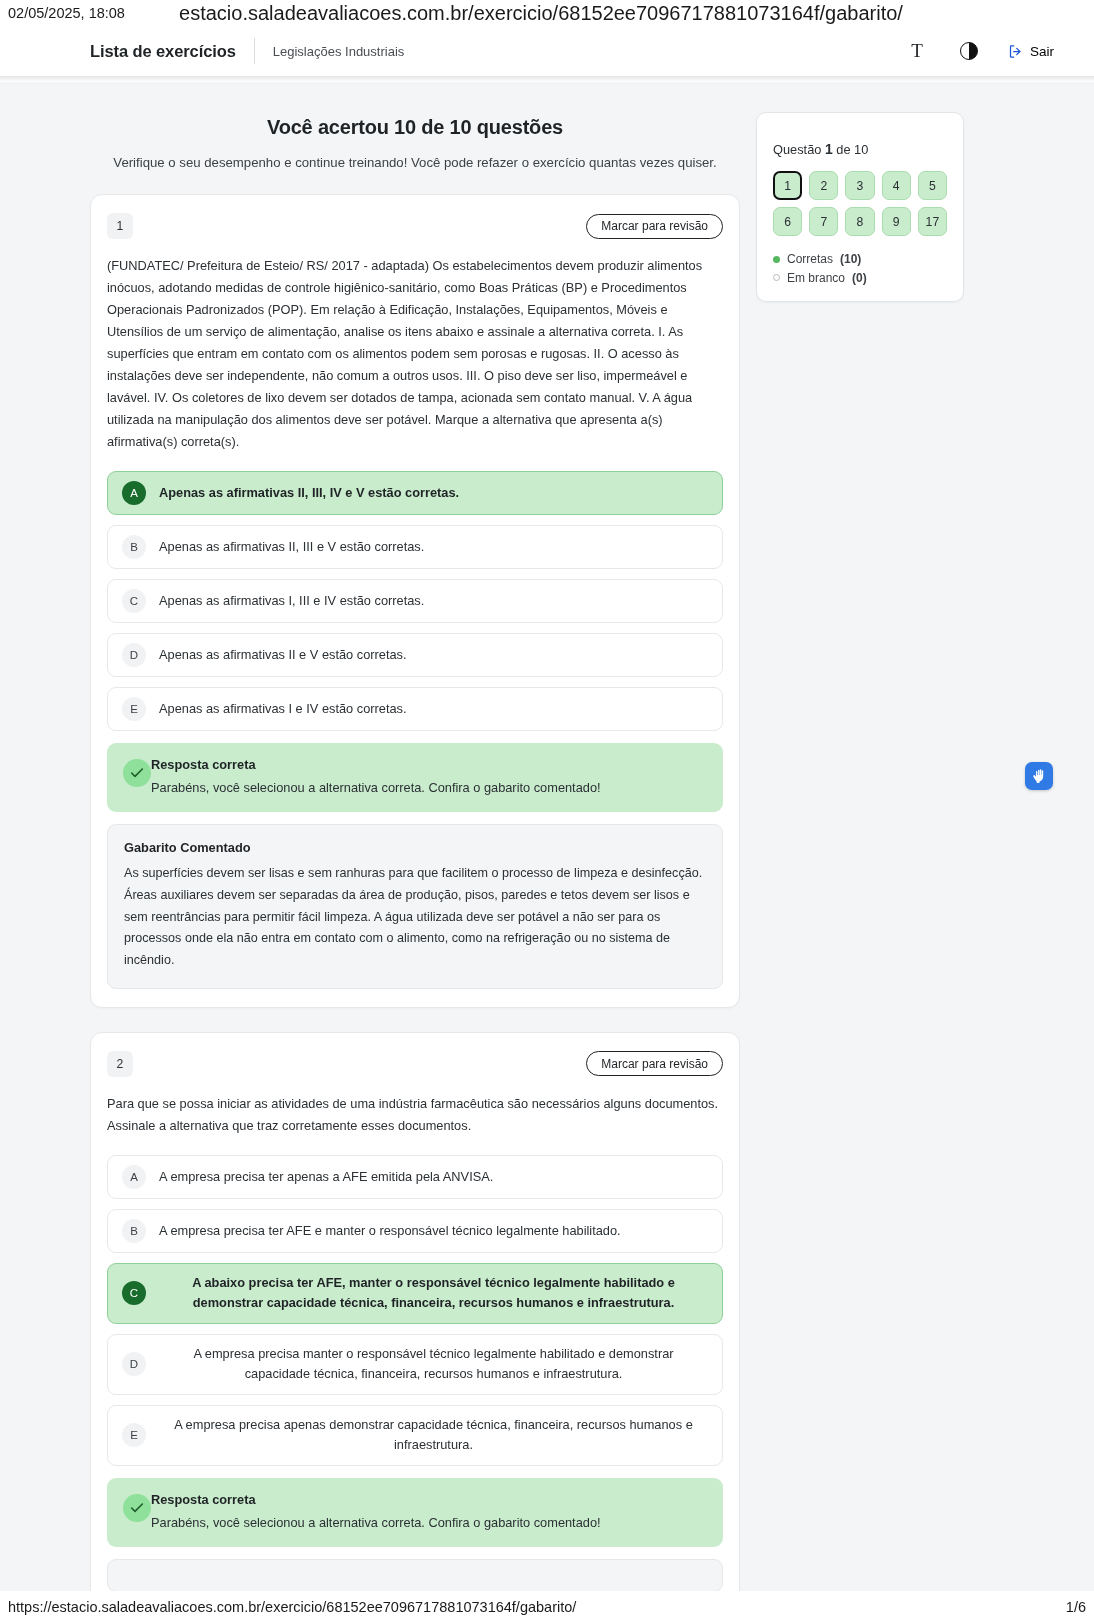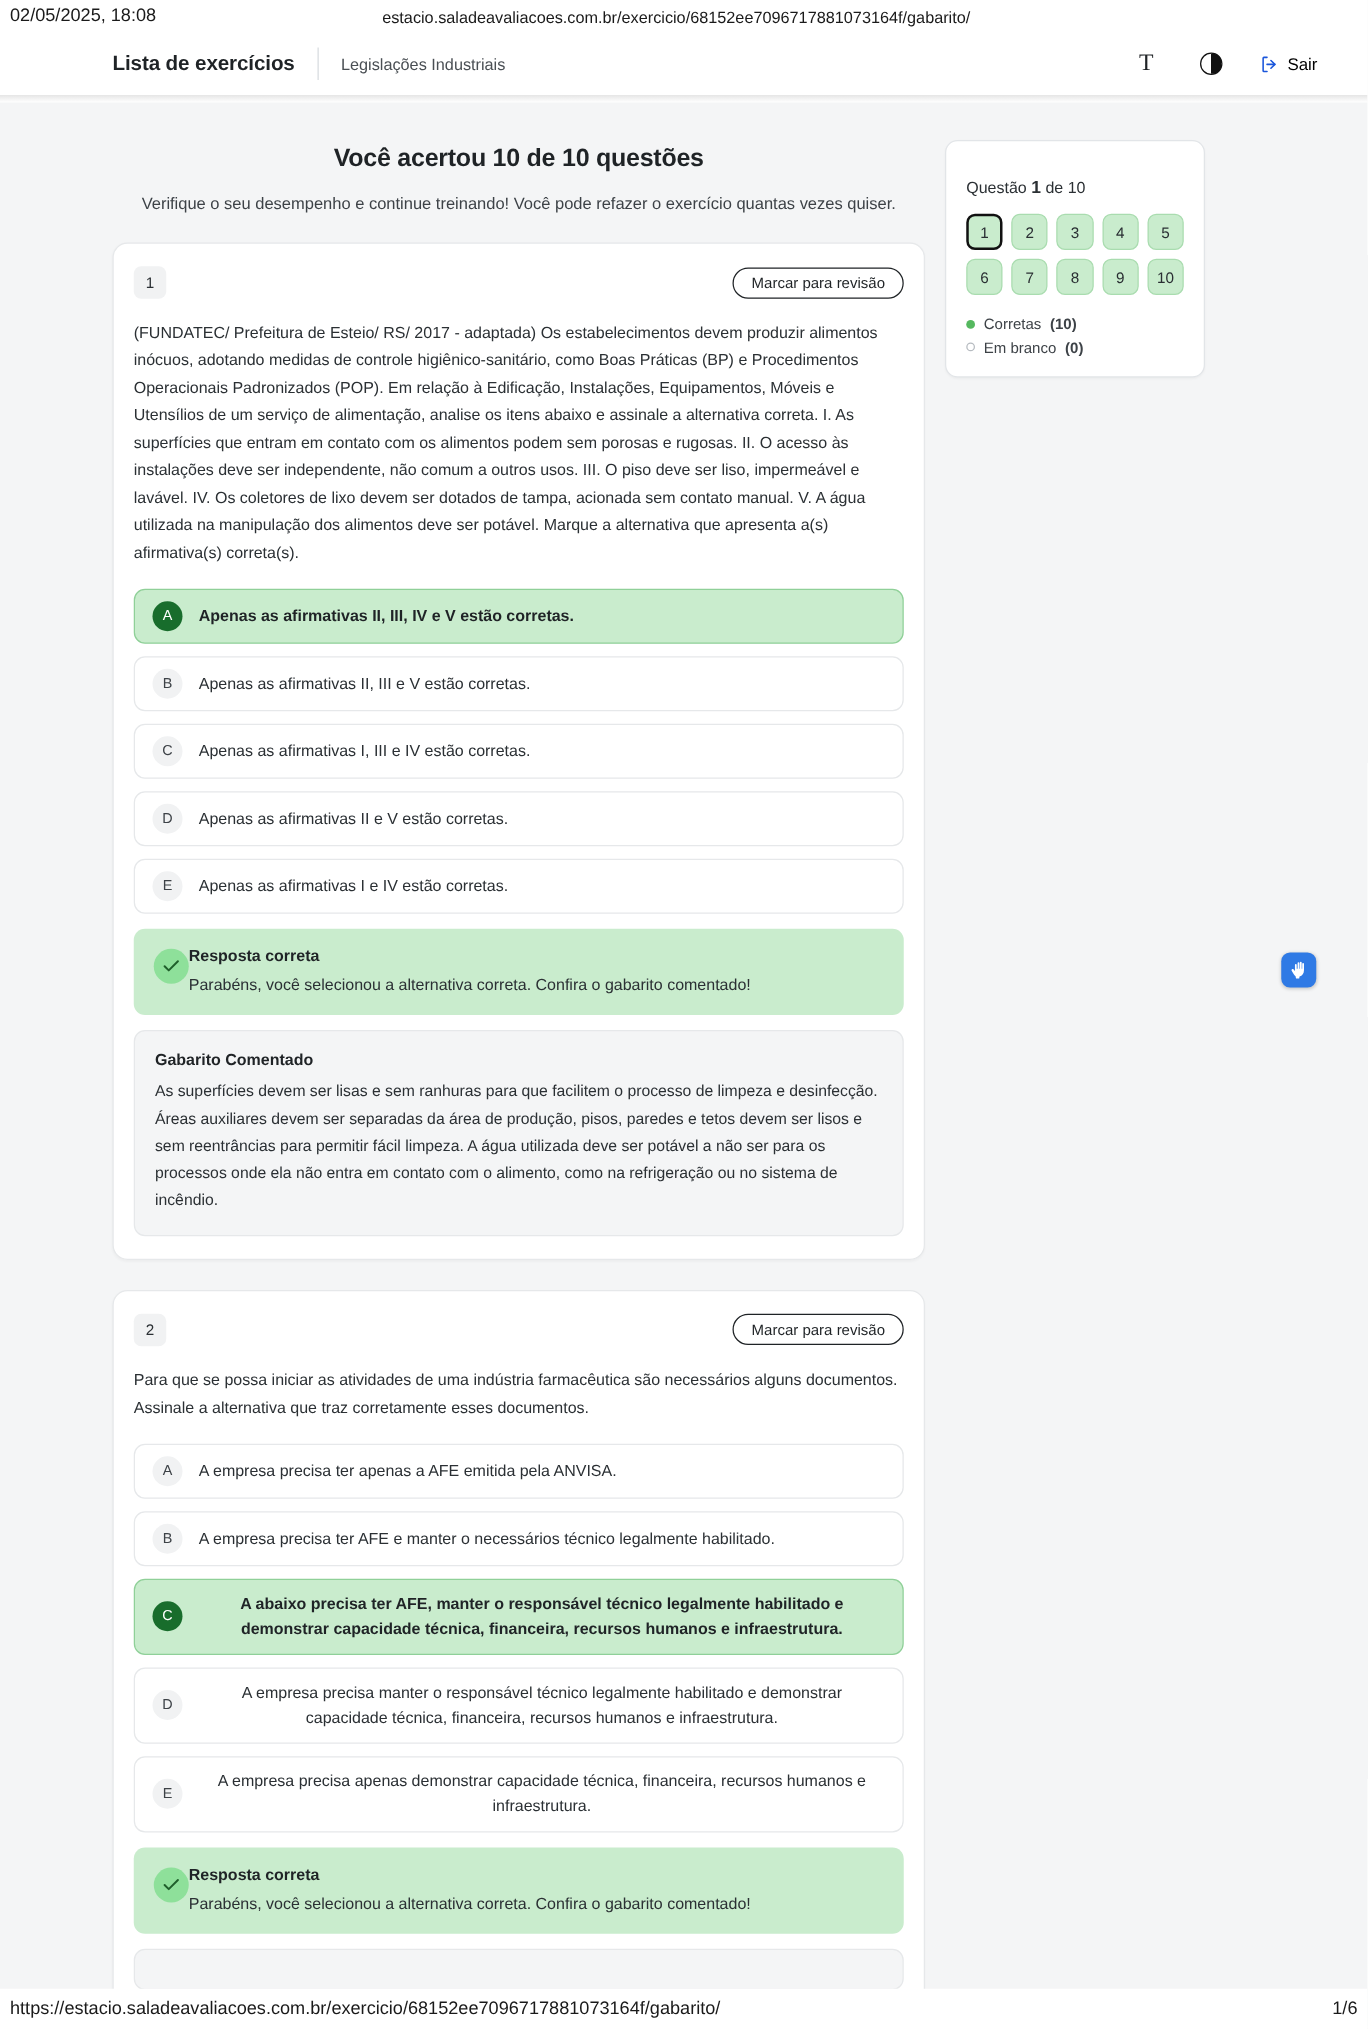--- a/index.html
+++ b/index.html
@@ -17,21 +17,21 @@
     display: flex;
     align-items: center;
     padding: 0 8px;
     font-size: 14.5px;
     color: #1a1a1a;
     position: relative;
   }
   .print-header .ph-date { white-space: nowrap; }
   .print-header .ph-url {
     position: absolute; left: 0; right: 12px; text-align: center;
-    font-size: 13px;
+    font-size: 20px;
   }
 
   
   .appbar {
     height: 50px;
     background: #ffffff;
     display: flex;
     align-items: center;
     padding: 0 40px 0 90px;
     position: relative;
@@ -375,21 +375,21 @@
               <button class="mark-btn">Marcar para revisão</button>
             </div>
             <div class="q-stem">Para que se possa iniciar as atividades de uma indústria farmacêutica são necessários alguns documentos. Assinale a alternativa que traz corretamente esses documentos.</div>
             <div class="opts">
               <div class="opt">
                 <span class="badge">A</span>
                 <span class="otext">A empresa precisa ter apenas a AFE emitida pela ANVISA.</span>
               </div>
               <div class="opt">
                 <span class="badge">B</span>
-                <span class="otext">A empresa precisa ter AFE e  manter o necessários técnico legalmente habilitado.</span>
+                <span class="otext">A empresa precisa ter AFE e  manter o responsável técnico legalmente habilitado.</span>
               </div>
               <div class="opt correct center">
                 <span class="badge">C</span>
                 <span class="otext">A abaixo precisa ter AFE, manter o responsável técnico legalmente habilitado e demonstrar capacidade técnica, financeira, recursos humanos e infraestrutura.</span>
               </div>
               <div class="opt center">
                 <span class="badge">D</span>
                 <span class="otext">A empresa precisa manter o responsável técnico legalmente habilitado e demonstrar capacidade técnica, financeira, recursos humanos e infraestrutura.</span>
               </div>
               <div class="opt center">
@@ -423,21 +423,21 @@
         <div class="nav-grid" id="nav-grid">
             <div class="q-chip current">1</div>
             <div class="q-chip">2</div>
             <div class="q-chip">3</div>
             <div class="q-chip">4</div>
             <div class="q-chip">5</div>
             <div class="q-chip">6</div>
             <div class="q-chip">7</div>
             <div class="q-chip">8</div>
             <div class="q-chip">9</div>
-            <div class="q-chip">10</div>
+            <div class="q-chip">17</div>
           </div>
         <div class="legend" id="nav-legend">
             <div class="legend-row">
               <span class="dot ok"></span>
               <span>Corretas</span>
               <b>(10)</b>
             </div>
             <div class="legend-row">
               <span class="dot blank"></span>
               <span>Em branco</span>

